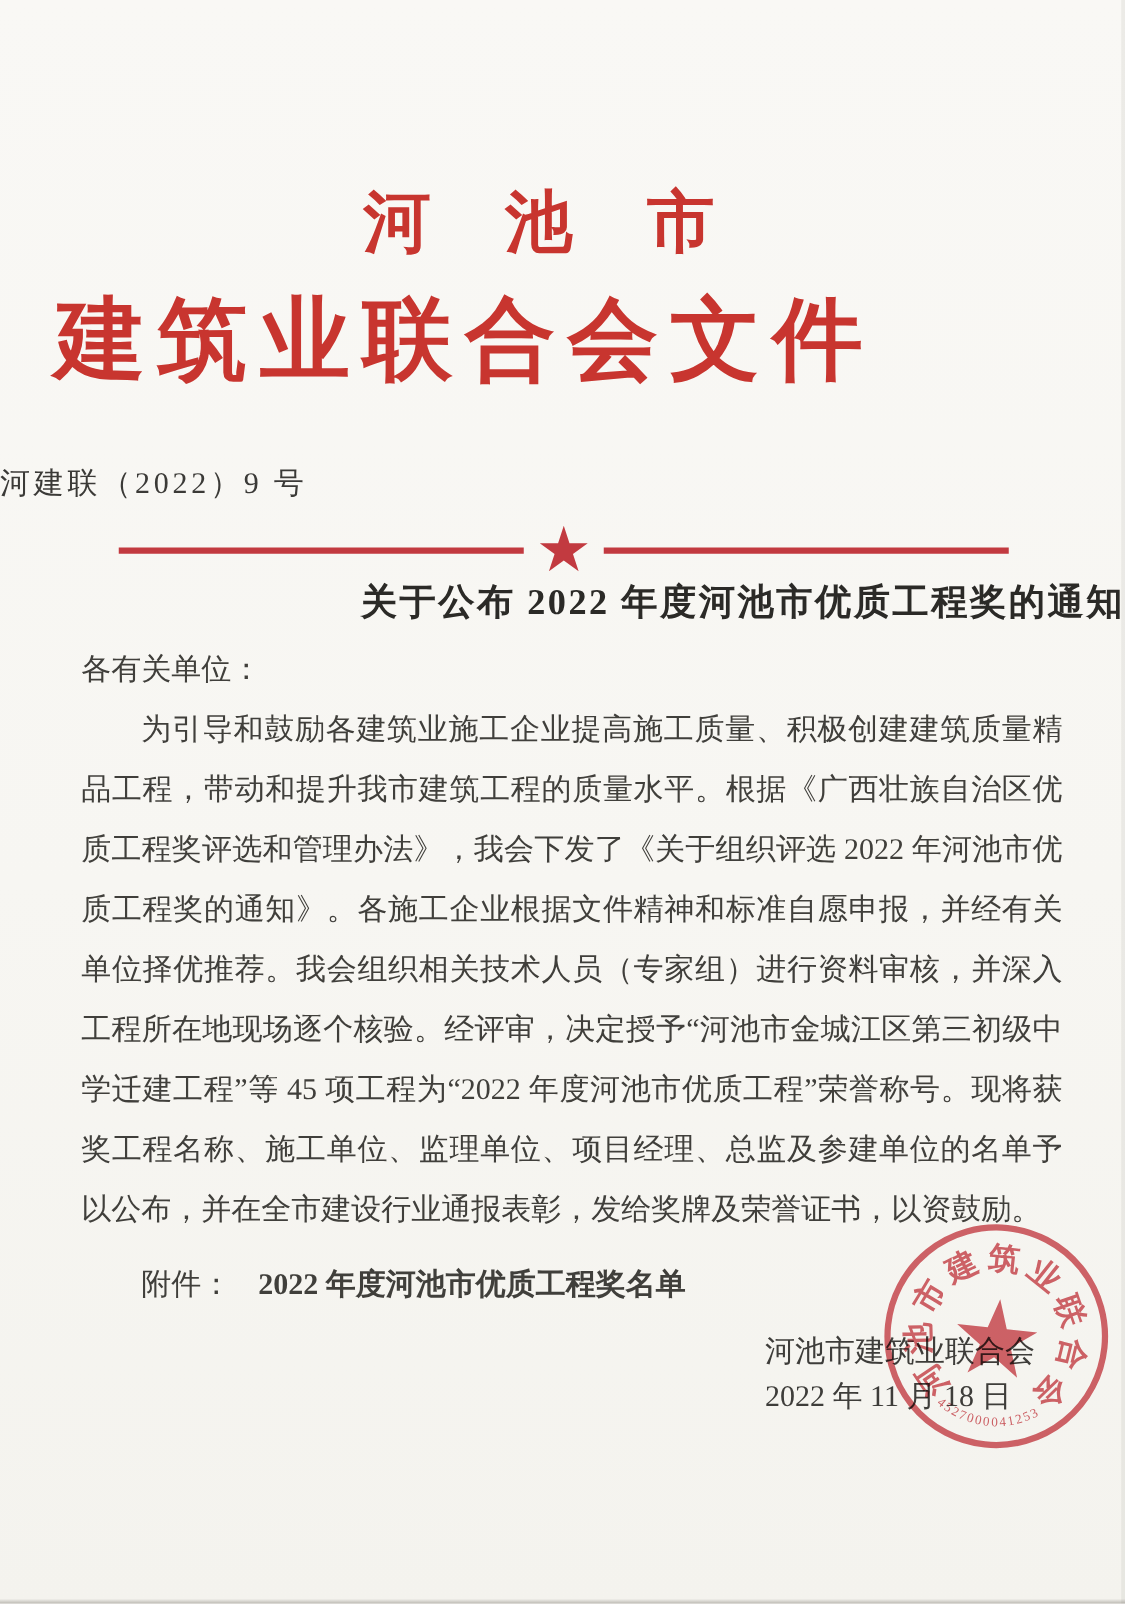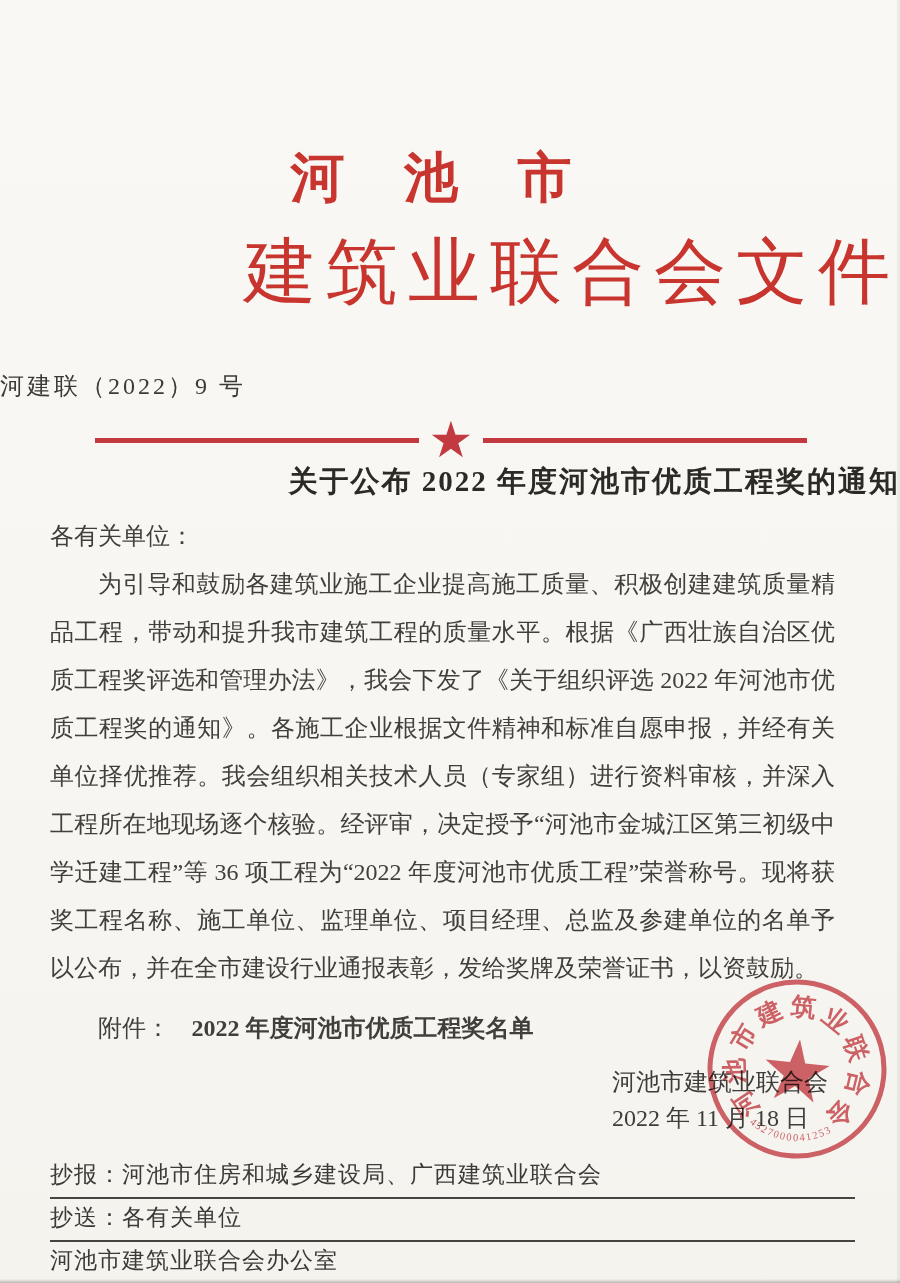--- a/index.html
+++ b/index.html
@@ -16,22 +16,22 @@
   }
   .org1 {
     position: absolute; top: 142px; left: 0; right: 60px;
     text-align: center;
     font-size: 54px; font-weight: 700;
     word-spacing: 42px; letter-spacing: 2px;
     color: #c8352f;
   }
   .org2 {
     position: absolute; top: 224px; left: 0; right: 0;
-    text-align: right;
-    font-size: 72px; font-weight: 400;
+    text-align: left;
+    font-size: 72px; font-weight: 700;
     letter-spacing: 10px;
     color: #c8352f;
     padding-left: 44px;
   }
   .docno {
     position: absolute; top: 370px; left: 0; right: 0;
     font-size: 24px; letter-spacing: 3px;
     color: #3b3a37;
   }
   .divider {
@@ -45,21 +45,21 @@
     font-family: "DejaVu Sans", sans-serif;
   }
   .title {
     position: absolute; top: 462px; left: 0; right: 0; margin: 0;
     text-align: right;
     font-size: 29px; font-weight: 700; letter-spacing: 2px;
     color: #29282582;
     color: #2b2a27;
   }
   .content {
-    position: absolute; top: 512px; left: 50px; width: 785px;
+    position: absolute; top: 512px; left: 65px; width: 785px;
     font-size: 24px; line-height: 48px;
     color: #403f3b;
   }
   .salutation { }
   .para {
     margin: 0;
     text-indent: 2em;
     text-align: justify;
   }
   .attachment { margin-top: 12px; text-indent: 2em; }
@@ -113,21 +113,21 @@
   <div class="divider">
     <span class="dline" style="background: rgb(194, 58, 64);"></span>
     <span class="dstar" style="color: rgb(194, 58, 64);">★</span>
     <span class="dline" style="background: rgb(194, 58, 64);"></span>
   </div>
 
   <h1 class="title">关于公布 2022 年度河池市优质工程奖的通知</h1>
 
   <div class="content">
     <div class="salutation">各有关单位：</div>
-    <p class="para">为引导和鼓励各建筑业施工企业提高施工质量、积极创建建筑质量精品工程，带动和提升我市建筑工程的质量水平。根据《广西壮族自治区优质工程奖评选和管理办法》，我会下发了《关于组织评选 2022 年河池市优质工程奖的通知》。各施工企业根据文件精神和标准自愿申报，并经有关单位择优推荐。我会组织相关技术人员（专家组）进行资料审核，并深入工程所在地现场逐个核验。经评审，决定授予“河池市金城江区第三初级中学迁建工程”等 36 项工程为“2022 年度河池市优质工程”荣誉称号。现将获奖工程名称、施工单位、监理单位、项目经理、总监及参建单位的名单予以公布，并在全市建设行业通报表彰，发给奖牌及荣誉证书，以资鼓励。</p>
+    <p class="para">为引导和鼓励各建筑业施工企业提高施工质量、积极创建建筑质量精品工程，带动和提升我市建筑工程的质量水平。根据《广西壮族自治区优质工程奖评选和管理办法》，我会下发了《关于组织评选 2022 年河池市优质工程奖的通知》。各施工企业根据文件精神和标准自愿申报，并经有关单位择优推荐。我会组织相关技术人员（专家组）进行资料审核，并深入工程所在地现场逐个核验。经评审，决定授予“河池市金城江区第三初级中学迁建工程”等 45 项工程为“2022 年度河池市优质工程”荣誉称号。现将获奖工程名称、施工单位、监理单位、项目经理、总监及参建单位的名单予以公布，并在全市建设行业通报表彰，发给奖牌及荣誉证书，以资鼓励。</p>
     <div class="attachment">
       <span>附件：</span><span class="att-gap">2022 年度河池市优质工程奖名单</span>
     </div>
   </div>
 
   <div class="signature">
     <div>河池市建筑业联合会</div>
     <div>2022 年 11 月 18 日</div>
   </div>
 
@@ -144,22 +144,17 @@
         <text transform="rotate(97.5 95 95)" x="95" y="41" text-anchor="middle" fill="#cf4f57">合</text>
         <text transform="rotate(130 95 95)" x="95" y="41" text-anchor="middle" fill="#cf4f57">会</text>
       </g>
     <text x="95" y="126" text-anchor="middle" font-size="84" fill="#cf4f57" font-family="DejaVu Sans, sans-serif">★</text>
     <path id="seal-num-path" d="M32.65,131 A72,72 0 0 0 157.35,131" fill="none"></path>
     <text font-size="10.5" letter-spacing="1.6" fill="#cf4f57">
       <textPath href="#seal-num-path" startOffset="50%" text-anchor="middle">4527000041253</textPath>
     </text>
   </svg>
 
-  <div class="footer">
-    <div class="f-line u">抄报：河池市住房和城乡建设局、广西建筑业联合会</div>
-    <div class="f-line u">抄送：各有关单位</div>
-    <div class="f-line">河池市建筑业联合会办公室</div>
-  </div>
 
   <div class="scan-edge-bottom"></div>
   <div class="scan-edge-right"></div>
 
 </div>
 
 </body></html>

